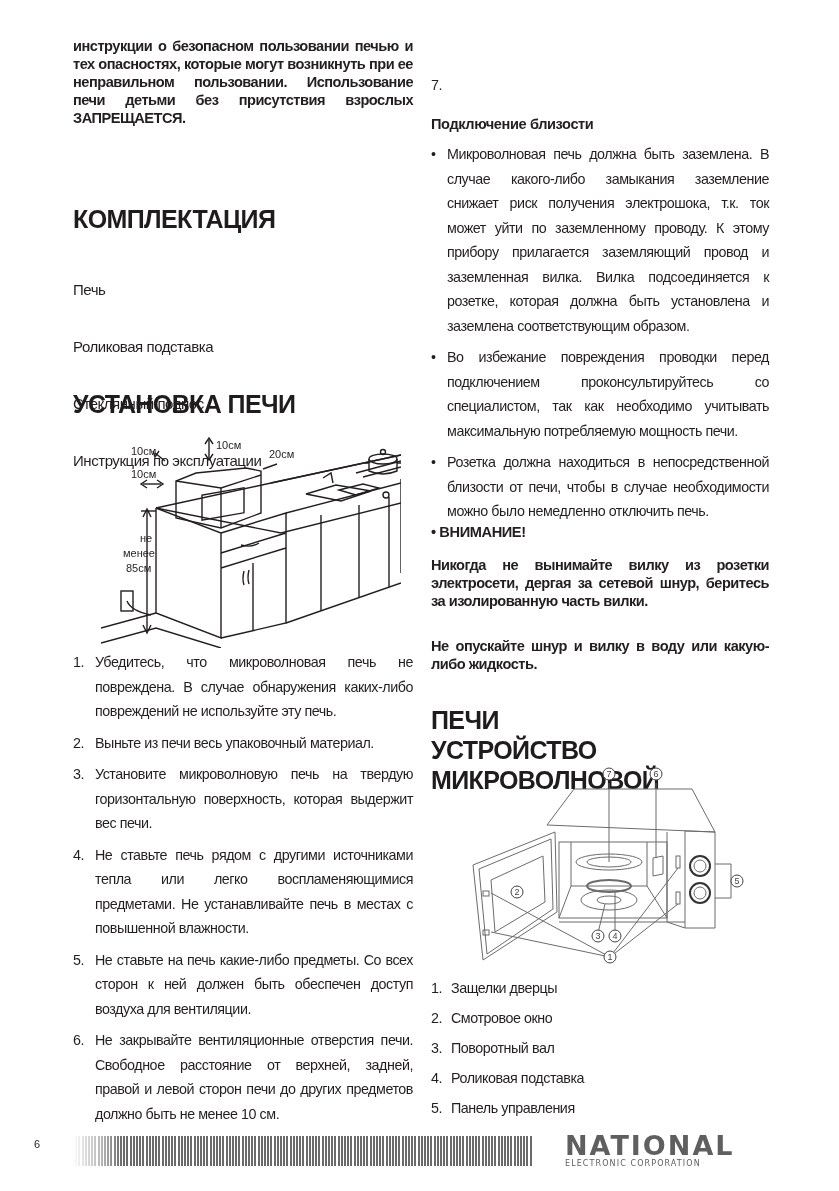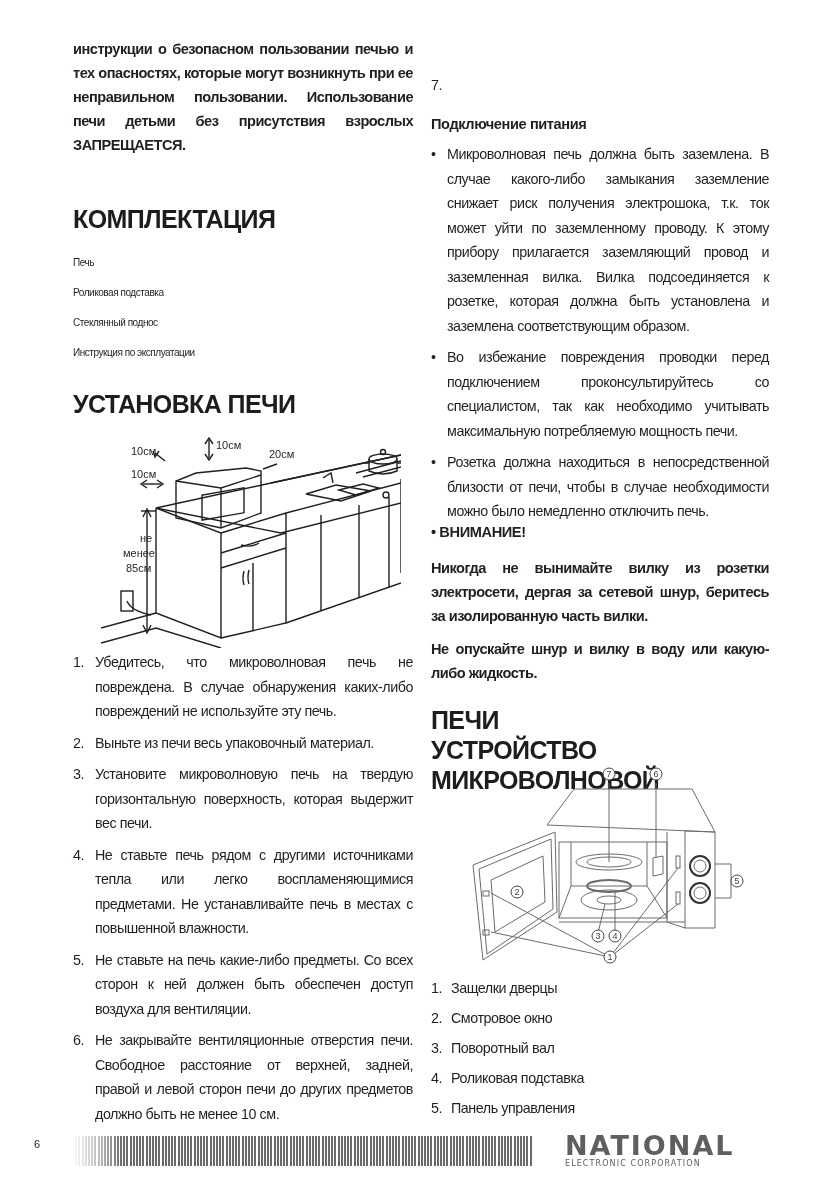--- a/index.html
+++ b/index.html
@@ -2,24 +2,24 @@
 <html><head>
 <meta charset="utf-8">
 <style>
   html, body { margin: 0; padding: 0; background: #ffffff; }
   body { width: 839px; height: 1191px; position: relative; overflow: hidden;
          font-family: "Liberation Sans", sans-serif; color: #231f20; }
   .col { position: absolute; }
   .left { left: 73px; width: 340px; }
   .right { left: 431px; width: 338px; }
   p { margin: 0; }
-  .bold-par { font-weight: bold; font-size: 14.6px; line-height: 24px; text-align: justify;
+  .bold-par { font-weight: bold; font-size: 14.6px; line-height: 18px; text-align: justify;
               letter-spacing: -0.5px; font-stretch: condensed; }
   .h1 { font-weight: bold; font-size: 25px; letter-spacing: -0.6px; line-height: 30px; color: #1f1c1d; }
-  .plain { font-size: 10px; line-height: 30px; letter-spacing: -0.45px; }
+  .plain { font-size: 15px; line-height: 30px; letter-spacing: -0.45px; margin-top: 27px; }
   .body { font-size: 14.3px; line-height: 24.5px; letter-spacing: -0.45px; text-align: justify; }
   .ol-item { position: relative; padding-left: 22px; margin-bottom: 7px; }
   .ol-item .num { position: absolute; left: 0; top: 0; }
   .bul-item { position: relative; padding-left: 16px; margin-bottom: 7px; }
   .bul-item .dot { position: absolute; left: 0; top: 0; }
   .subhead { font-weight: bold; font-size: 14.6px; letter-spacing: -0.4px; }
   .legend-item { font-size: 14.3px; line-height: 30px; letter-spacing: -0.45px; }
   .legend-item .n { display: inline-block; width: 20px; }
   .footer-num { position: absolute; left: 34px; top: 1138px; font-size: 11px; }
   .dotbar { position: absolute; left: 72px; top: 1136px; width: 460px; height: 30px;
@@ -151,21 +151,21 @@
   </div>
 </div>
 
 <div class="col right">
   <div class="body" style="position:absolute; top:73px; width:338px;">
     <div class="ol-item" style="padding-left:18px;">
       <span class="num">7.</span>
     </div>
   </div>
 
-  <div class="subhead" style="position:absolute; top:116px;">Подключение питания</div>
+  <div class="subhead" style="position:absolute; top:116px;">Подключение близости</div>
 
   <div class="body" style="position:absolute; top:142px; width:338px;">
     <div class="bul-item">
       <span class="dot">•</span>
       <span>Микроволновая печь должна быть заземлена. В случае какого-либо замыкания заземление снижает риск получения электрошока, т.к. ток может уйти по заземленному проводу. К этому прибору прилагается заземляющий провод и заземленная вилка. Вилка подсоединяется к розетке, которая должна быть установлена и заземлена соответствующим образом.</span>
     </div>
     <div class="bul-item">
       <span class="dot">•</span>
       <span>Во избежание повреждения проводки перед подключением проконсультируйтесь со специалистом, так как необходимо учитывать максимальную потребляемую мощность печи.</span>
     </div>

